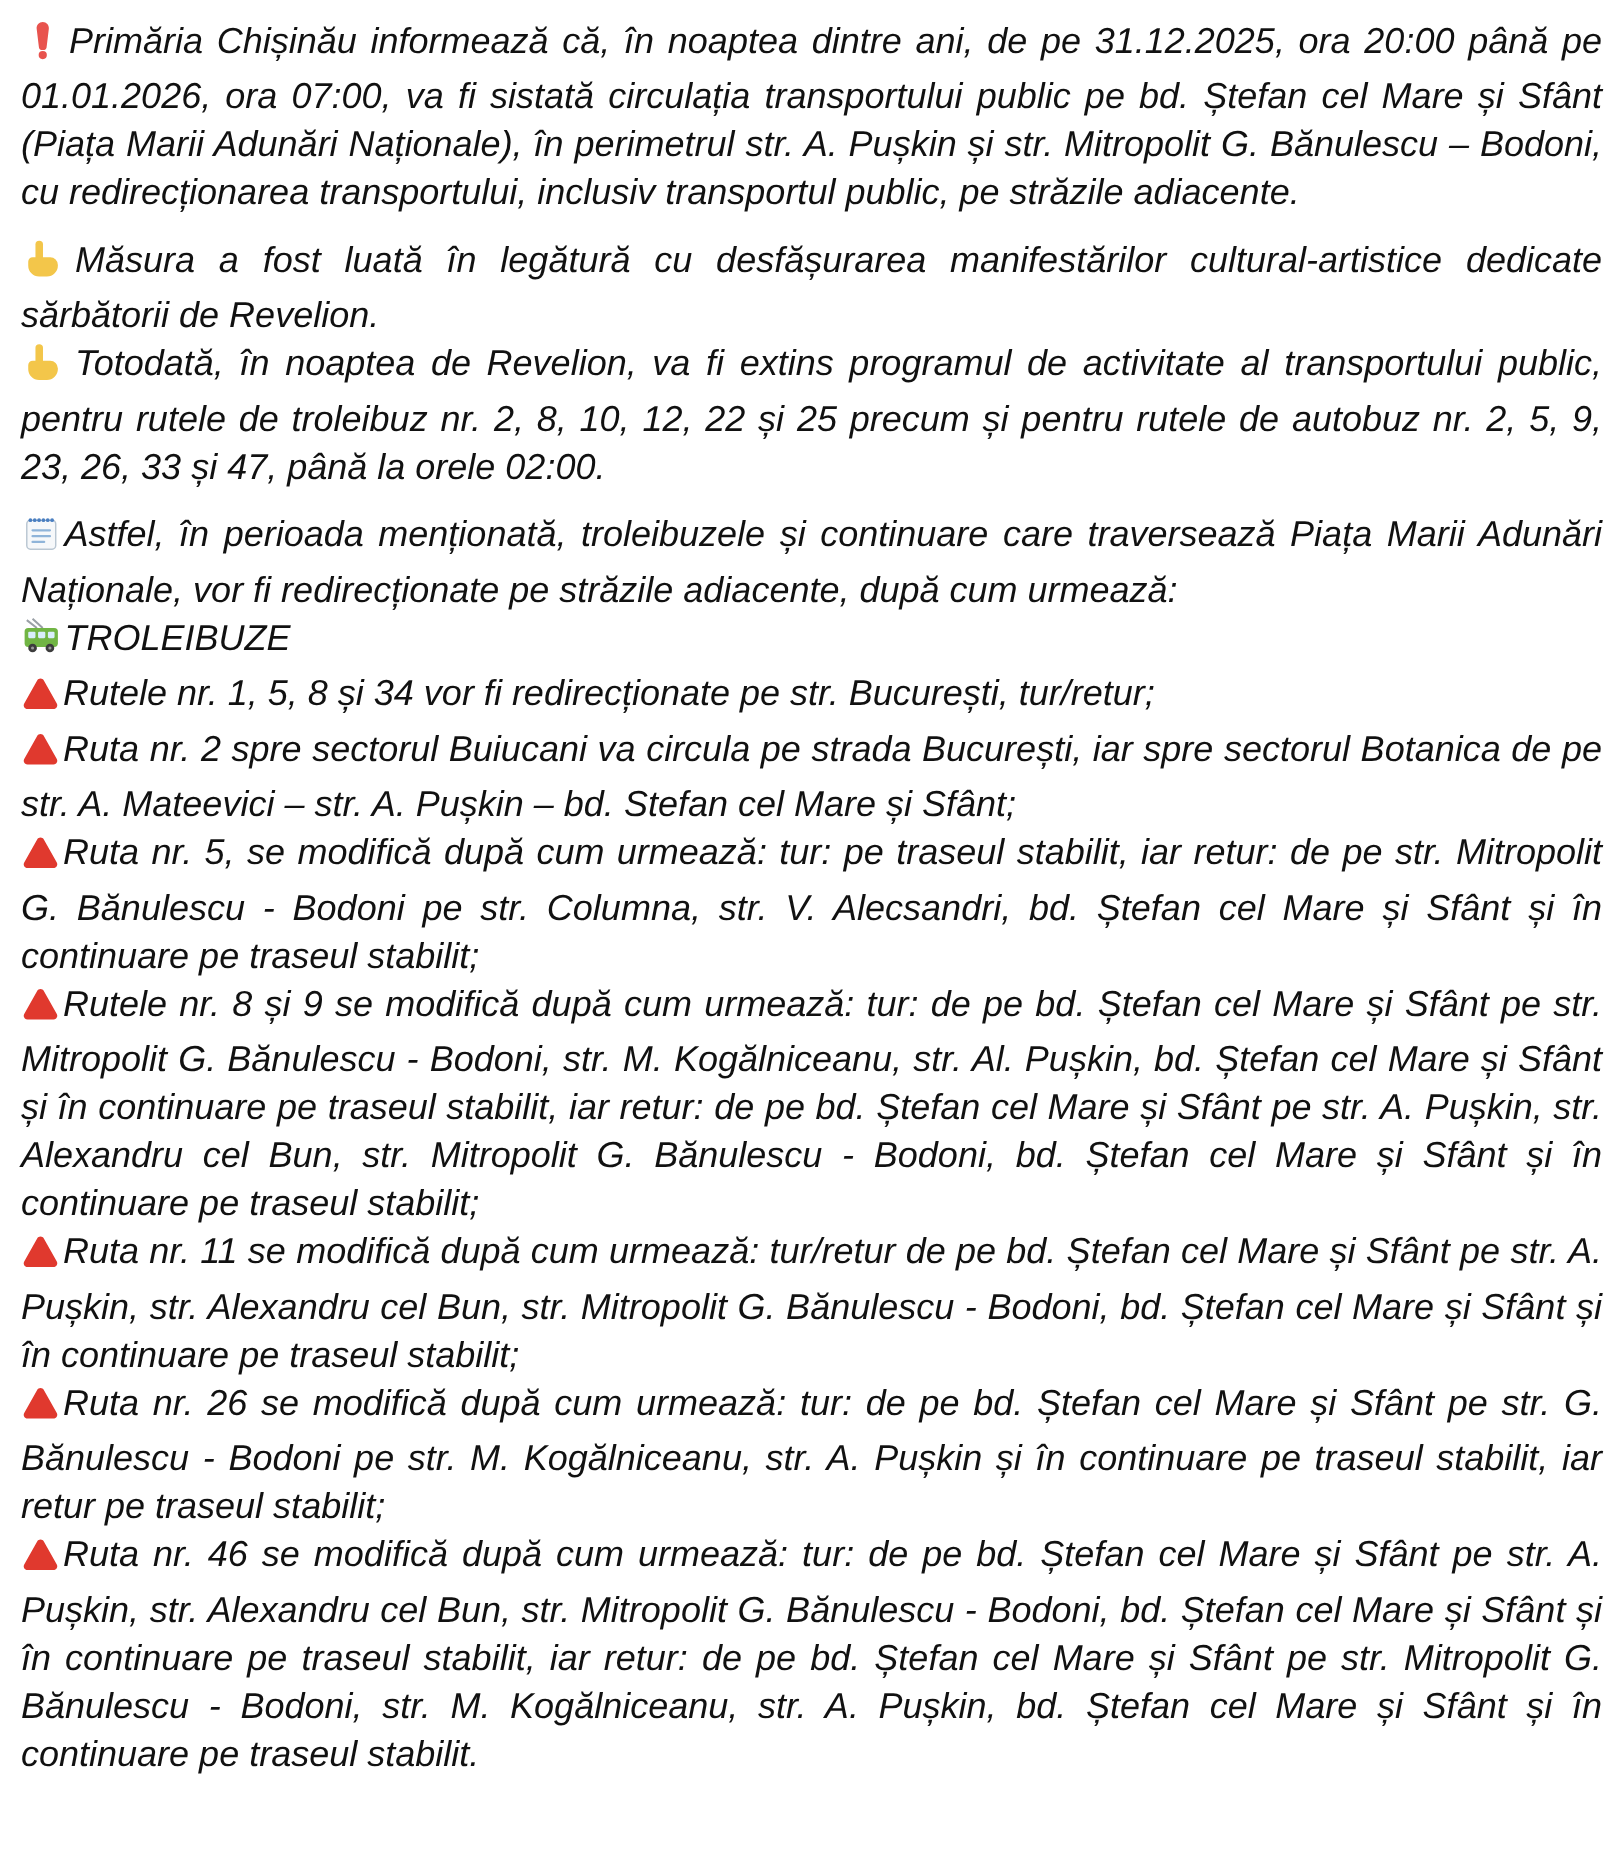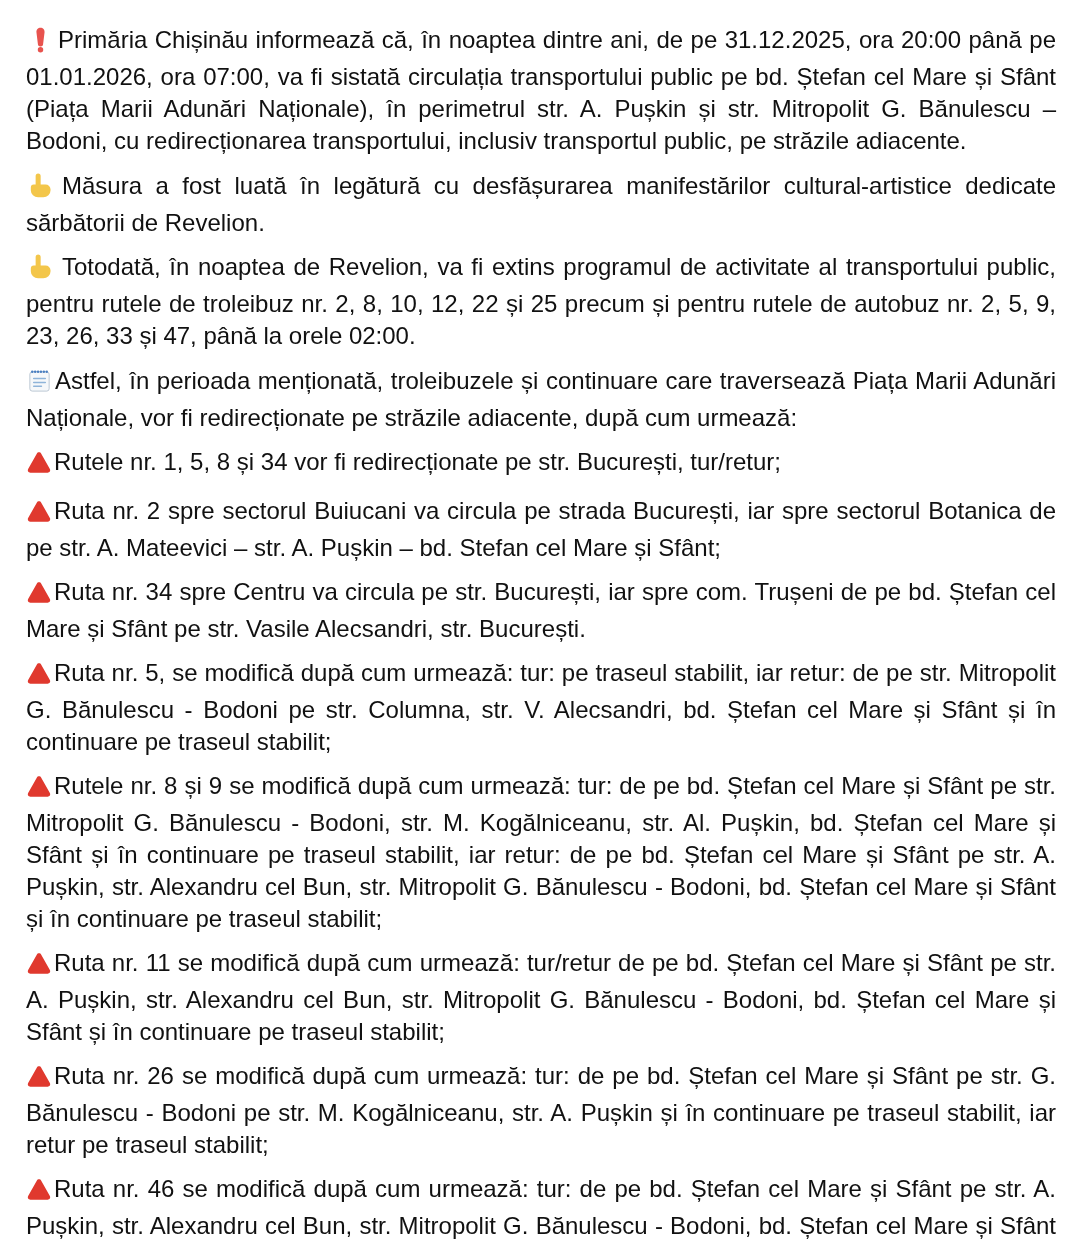--- a/index.html
+++ b/index.html
@@ -15,21 +15,22 @@
     box-sizing: border-box;
     width: 1082px;
     padding: 12px 14px 10px 14px;
     font-family: "Liberation Sans", "DejaVu Sans", sans-serif;
     font-size: 24px;
     line-height: 32px;
     color: #111111;
     text-align: justify;
   }
   .post p {
-    margin: 12px;
+    margin: 0;
+    font-style: italic;
   }
   .post p.gap {
     margin-top: 13px;
   }
   .ico {
     display: inline-block;
     vertical-align: -5px;
     margin-right: 2px;
   }
   .ico.sp {
@@ -73,38 +74,46 @@
             <circle cx="6.5" cy="5" r="1.3"></circle>
             <circle cx="9.5" cy="5" r="1.3"></circle>
             <circle cx="12.5" cy="5" r="1.3"></circle>
             <circle cx="15.5" cy="5" r="1.3"></circle>
             <circle cx="18.5" cy="5" r="1.3"></circle>
             <circle cx="21.5" cy="5" r="1.3"></circle>
           </g>
         </svg></span><span>Astfel, în perioada menționată, troleibuzele și continuare care traversează Piața Marii Adunări Naționale, vor fi redirecționate pe străzile adiacente, după cum urmează:</span>
   </p>
 
+  <p>
+    <span class="ico"><svg width="27" height="27" viewBox="0 0 28 28">
+          <path d="M4 2.5 11 8M8 1.5 15 8" stroke="#9aa0a6" stroke-width="1.4" fill="none"></path>
+          <rect x="2.5" y="8" width="23" height="13" rx="2.5" fill="#71b544"></rect>
+          <rect x="5" y="10.5" width="5" height="4.5" rx="0.8" fill="#d9eefc"></rect>
+          <rect x="11.8" y="10.5" width="5" height="4.5" rx="0.8" fill="#d9eefc"></rect>
+          <rect x="18.6" y="10.5" width="4.6" height="4.5" rx="0.8" fill="#d9eefc"></rect>
+          <circle cx="8" cy="21.8" r="3" fill="#3c3c3c"></circle>
+          <circle cx="20" cy="21.8" r="3" fill="#3c3c3c"></circle>
+          <circle cx="8" cy="21.8" r="1.1" fill="#9a9a9a"></circle>
+          <circle cx="20" cy="21.8" r="1.1" fill="#9a9a9a"></circle>
+        </svg></span><span>TROLEIBUZE</span>
+  </p>
 
   <p>
     <span class="ico"><svg width="26" height="26" viewBox="0 0 28 28">
           <path d="M14 3.6c1 0 1.9.5 2.4 1.4l9.3 16.5c1 1.8-.3 4-2.4 4H4.7c-2.1 0-3.4-2.2-2.4-4L11.6 5c.5-.9 1.4-1.4 2.4-1.4z" fill="#e0392e"></path>
         </svg></span><span>Rutele nr. 1, 5, 8 și 34 vor fi redirecționate pe str. București, tur/retur;</span>
   </p>
 
   <p>
     <span class="ico"><svg width="26" height="26" viewBox="0 0 28 28">
           <path d="M14 3.6c1 0 1.9.5 2.4 1.4l9.3 16.5c1 1.8-.3 4-2.4 4H4.7c-2.1 0-3.4-2.2-2.4-4L11.6 5c.5-.9 1.4-1.4 2.4-1.4z" fill="#e0392e"></path>
         </svg></span><span>Ruta nr. 2 spre sectorul Buiucani va circula pe strada București, iar spre sectorul Botanica de pe str. A. Mateevici – str. A. Pușkin – bd. Stefan cel Mare și Sfânt;</span>
   </p>
 
-  <p>
-    <span class="ico"><svg width="26" height="26" viewBox="0 0 28 28">
-          <path d="M14 3.6c1 0 1.9.5 2.4 1.4l9.3 16.5c1 1.8-.3 4-2.4 4H4.7c-2.1 0-3.4-2.2-2.4-4L11.6 5c.5-.9 1.4-1.4 2.4-1.4z" fill="#e0392e"></path>
-        </svg></span><span>Ruta nr. 34 spre Centru va circula pe str. București, iar spre com. Trușeni de pe bd. Ștefan cel Mare și Sfânt pe str. Vasile Alecsandri, str. București.</span>
-  </p>
 
 
   <p>
     <span class="ico"><svg width="26" height="26" viewBox="0 0 28 28">
           <path d="M14 3.6c1 0 1.9.5 2.4 1.4l9.3 16.5c1 1.8-.3 4-2.4 4H4.7c-2.1 0-3.4-2.2-2.4-4L11.6 5c.5-.9 1.4-1.4 2.4-1.4z" fill="#e0392e"></path>
         </svg></span><span>Ruta nr. 5, se modifică după cum urmează: tur: pe traseul stabilit, iar retur: de pe str. Mitropolit G. Bănulescu - Bodoni pe str. Columna, str. V. Alecsandri, bd. Ștefan cel Mare și Sfânt și în continuare pe traseul stabilit;</span>
   </p>
 
   <p>
     <span class="ico"><svg width="26" height="26" viewBox="0 0 28 28">

